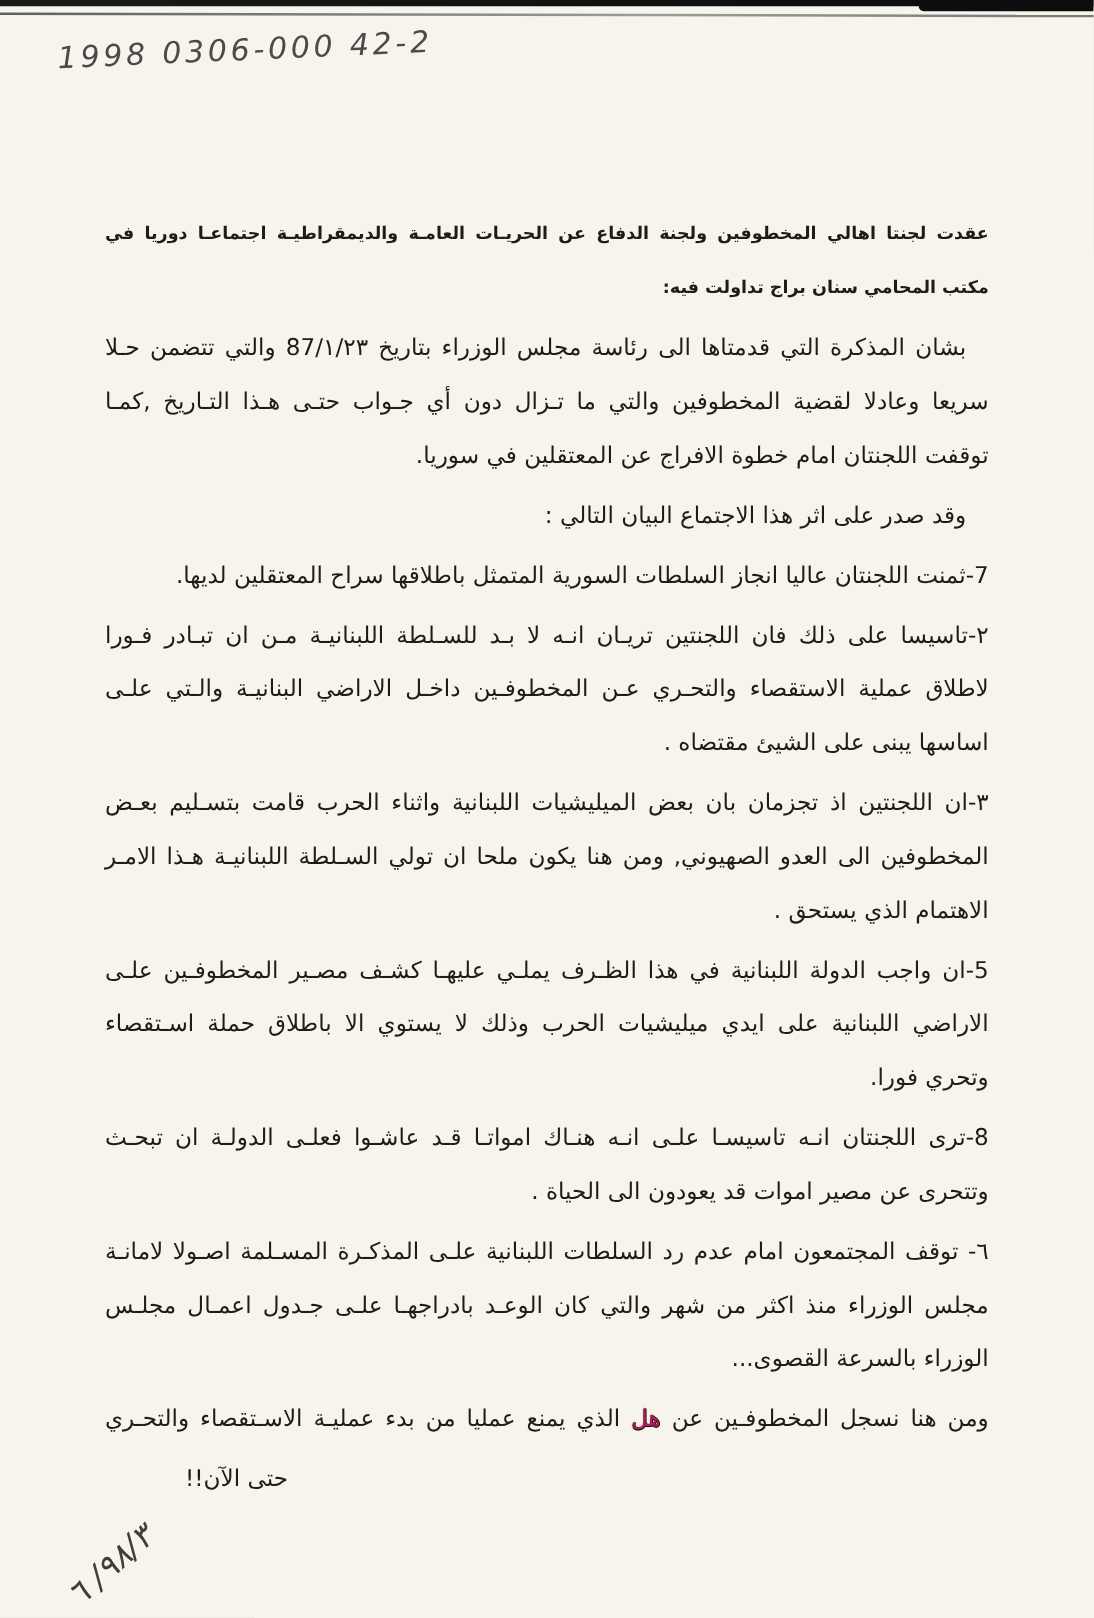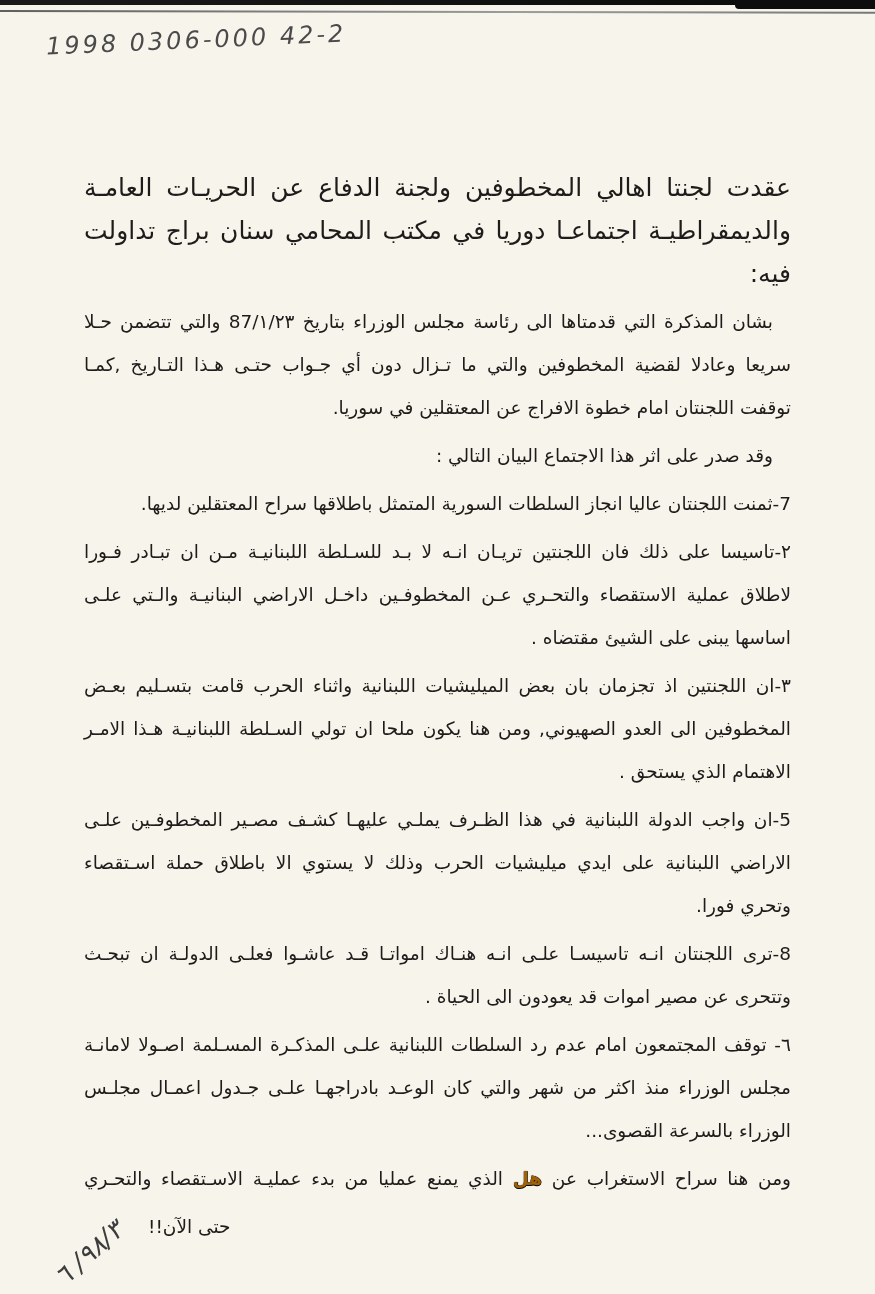--- a/index.html
+++ b/index.html
@@ -36,26 +36,26 @@
   .content{
     position:absolute;top:166px;right:84px;width:707px;
     direction:rtl;
     color:#1e1c1a;
     font-size:18.5px;
     line-height:43px;
     text-align:justify;
     text-justify:inter-word;
   }
   .content p{margin:0 0 5px 0;}
-  .heading{font-weight:normal;font-size:25px;}
+  .heading{font-weight:bold;font-size:14px;}
   .indent{text-indent:18px;}
   .single-line{text-align:right;}
   .force-full{text-align-last:justify;}
   .blot{
-    font-weight:bold;color:#a16207;
+    font-weight:normal;color:#be185d;
     text-shadow:0 0 1px #000, .6px 0 0 #000, 0 .6px 0 #000;
   }
   .closing-tail{
     text-align:left;
     margin-left:64px !important;
   }
   
   .date-note{
     position:absolute;left:48px;bottom:26px;
     direction:rtl;
@@ -90,21 +90,21 @@
     <p>٢-تاسيسا على ذلك فان اللجنتين تريـان انـه لا بـد للسـلطة اللبنانيـة مـن ان تبـادر فـورا لاطلاق عملية الاستقصاء والتحـري عـن المخطوفـين داخـل الاراضي البنانيـة والـتي علـى اساسها يبنى على الشيئ مقتضاه .</p>
 
     <p>٣-ان اللجنتين اذ تجزمان بان بعض الميليشيات اللبنانية واثناء الحرب قامت بتسـليم بعـض المخطوفين الى العدو الصهيوني, ومن هنا يكون ملحا ان تولي السـلطة اللبنانيـة هـذا الامـر الاهتمام الذي يستحق .</p>
 
     <p>5-ان واجب الدولة اللبنانية في هذا الظـرف يملـي عليهـا كشـف مصـير المخطوفـين علـى الاراضي اللبنانية على ايدي ميليشيات الحرب وذلك لا يستوي الا باطلاق حملة اسـتقصاء وتحري فورا.</p>
 
     <p>8-ترى اللجنتان انـه تاسيسـا علـى انـه هنـاك امواتـا قـد عاشـوا فعلـى الدولـة ان تبحـث وتتحرى عن مصير اموات قد يعودون الى الحياة .</p>
 
     <p>٦- توقف المجتمعون امام عدم رد السلطات اللبنانية علـى المذكـرة المسـلمة اصـولا لامانـة مجلس الوزراء منذ اكثر من شهر والتي كان الوعـد بادراجهـا علـى جـدول اعمـال مجلـس الوزراء بالسرعة القصوى...</p>
 
-    <p class="force-full"><span>ومن هنا سراح الاستغراب عن </span><span class="blot">هل</span><span> الذي يمنع عمليا من بدء عمليـة الاسـتقصاء والتحـري</span></p>
+    <p class="force-full"><span>ومن هنا نسجل المخطوفـين عن </span><span class="blot">هل</span><span> الذي يمنع عمليا من بدء عمليـة الاسـتقصاء والتحـري</span></p>
 
     <p class="closing-tail">حتى الآن!!</p>
 
   </div>
 
   <div class="date-note">٩٨/٣/ ٦</div>
 
 </div>
 
 </body></html>

